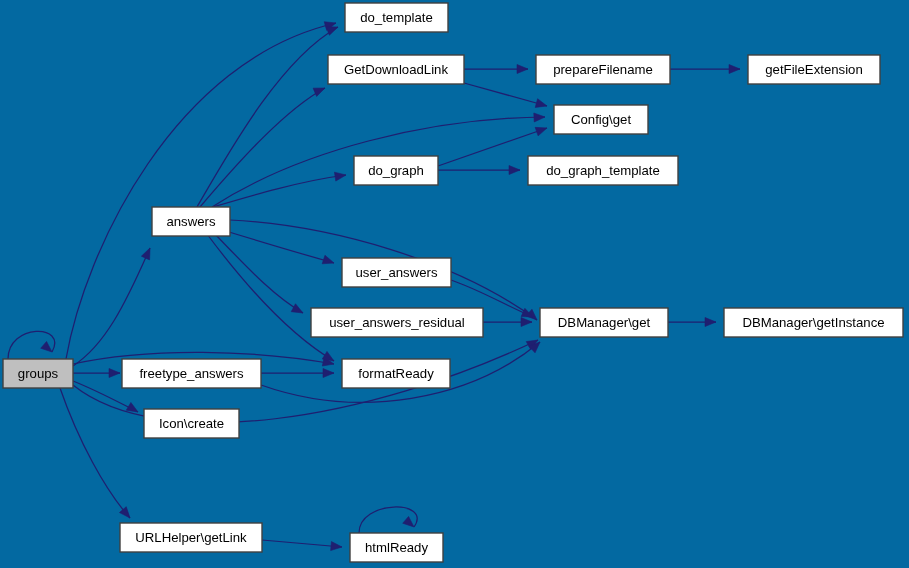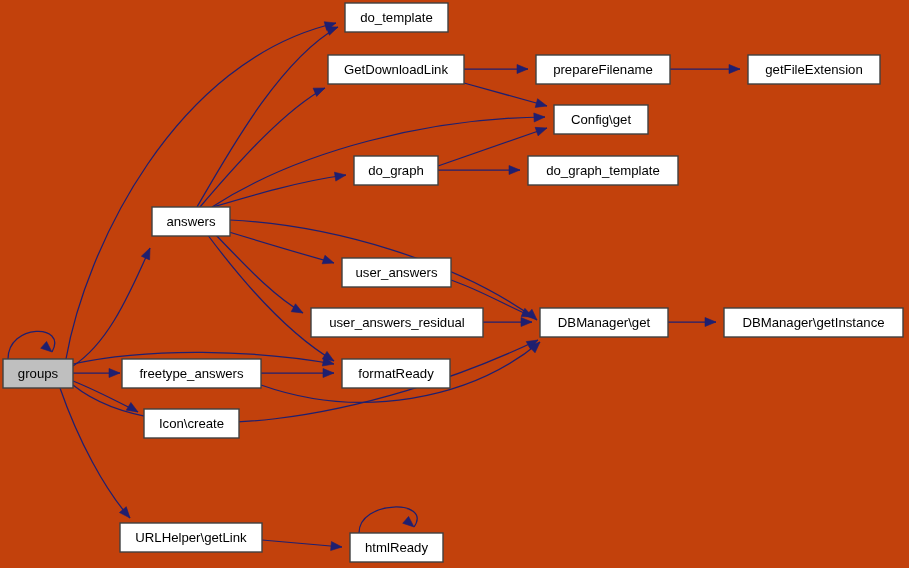--- a/index.html
+++ b/index.html
@@ -4,21 +4,21 @@
 <style>
   html, body {
     margin: 0;
     padding: 0;
     background: #ffffff;
   }
   #graph-root {
     position: relative;
     width: 909px;
     height: 568px;
-    background: #c2410c;
+    background: #0369a1;
     font-family: "Liberation Sans", sans-serif;
     overflow: hidden;
   }
   svg.callgraph {
     display: block;
     width: 909px;
     height: 568px;
   }
   .node-box {
     fill: #ffffff;

